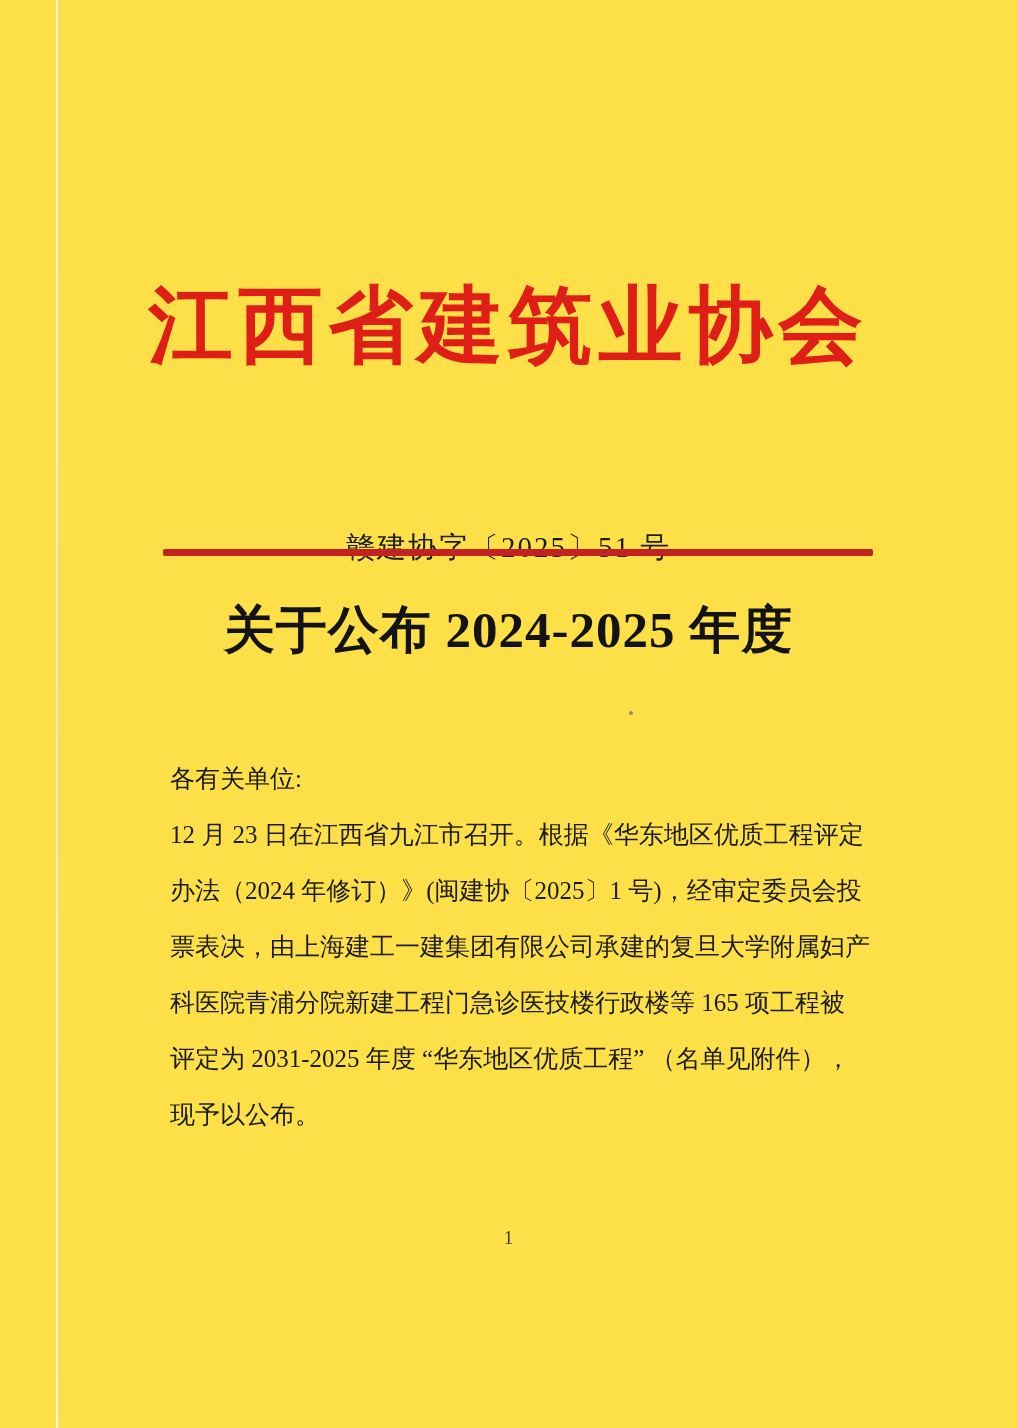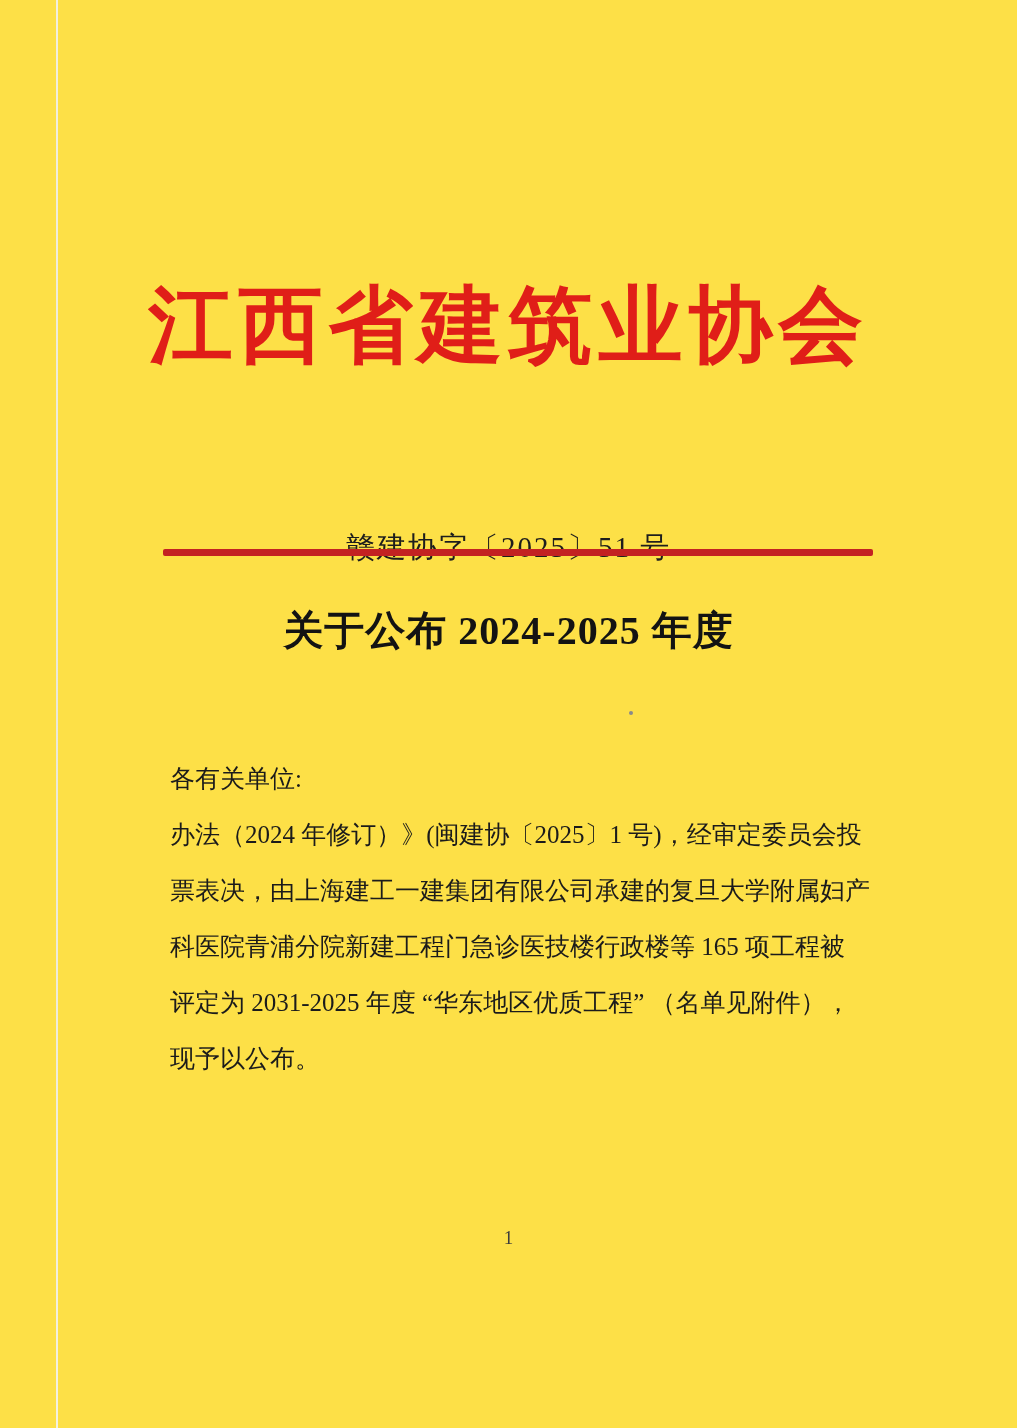--- a/index.html
+++ b/index.html
@@ -71,21 +71,21 @@
     border-radius: 2px;
   }
 
   .doc-title {
     position: absolute;
     top: 599px;
     left: 0;
     width: 100%;
     text-align: center;
     font-weight: bold;
-    font-size: 40px;
+    font-size: 51px;
     line-height: 63px;
     color: #131313;
     letter-spacing: 1px;
   }
 
   .speck {
     position: absolute;
     left: 629px;
     top: 711px;
     width: 4px;
@@ -137,20 +137,21 @@
   <div class="red-rule"></div>
 
   <div class="doc-title">
     <div>关于公布 2024-2025 年度</div>
   </div>
 
   <div class="speck"></div>
 
   <div class="body-text">
     <div class="body-line">各有关单位:</div>
+    <div class="body-line">12 月 23 日在江西省九江市召开。根据《华东地区优质工程评定</div>
     <div class="body-line">办法（2024 年修订）》(闽建协〔2025〕1 号)，经审定委员会投</div>
     <div class="body-line">票表决，由上海建工一建集团有限公司承建的复旦大学附属妇产</div>
     <div class="body-line">科医院青浦分院新建工程门急诊医技楼行政楼等 165 项工程被</div>
     <div class="body-line">评定为 2031-2025 年度 “华东地区优质工程” （名单见附件），</div>
     <div class="body-line">现予以公布。</div>
   </div>
 
   <div class="page-number">1</div>
 
 </div>

